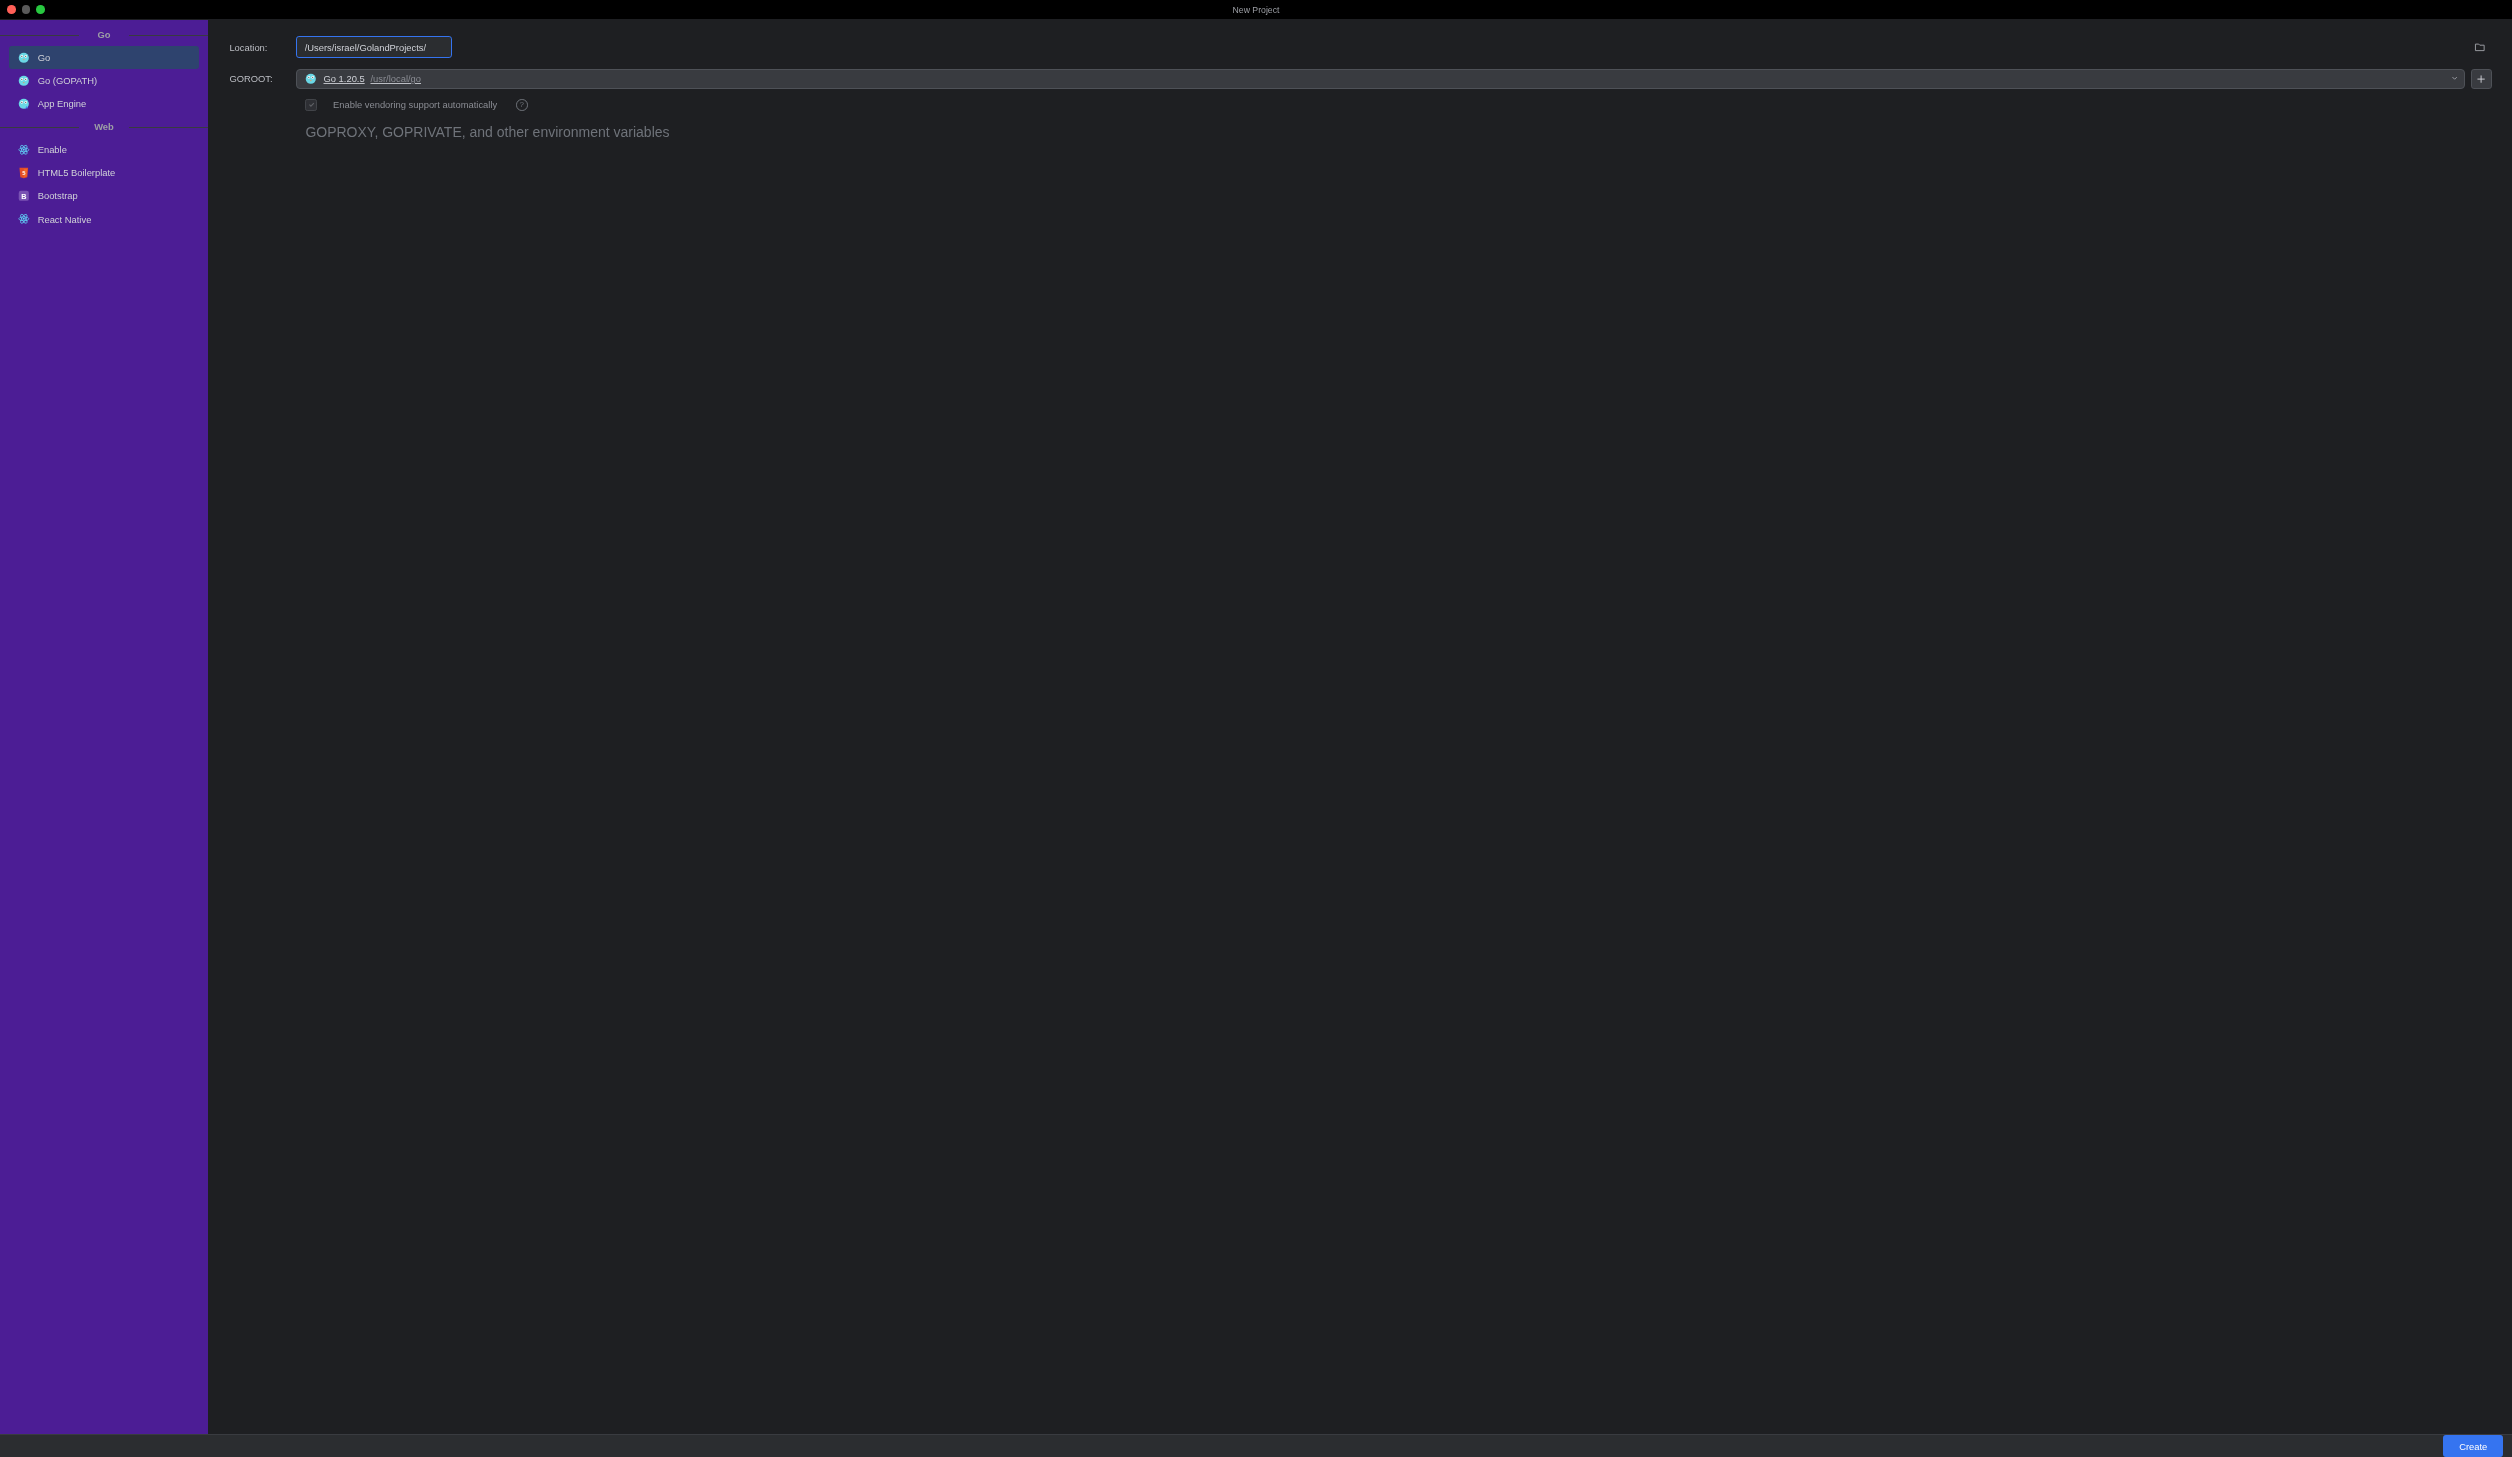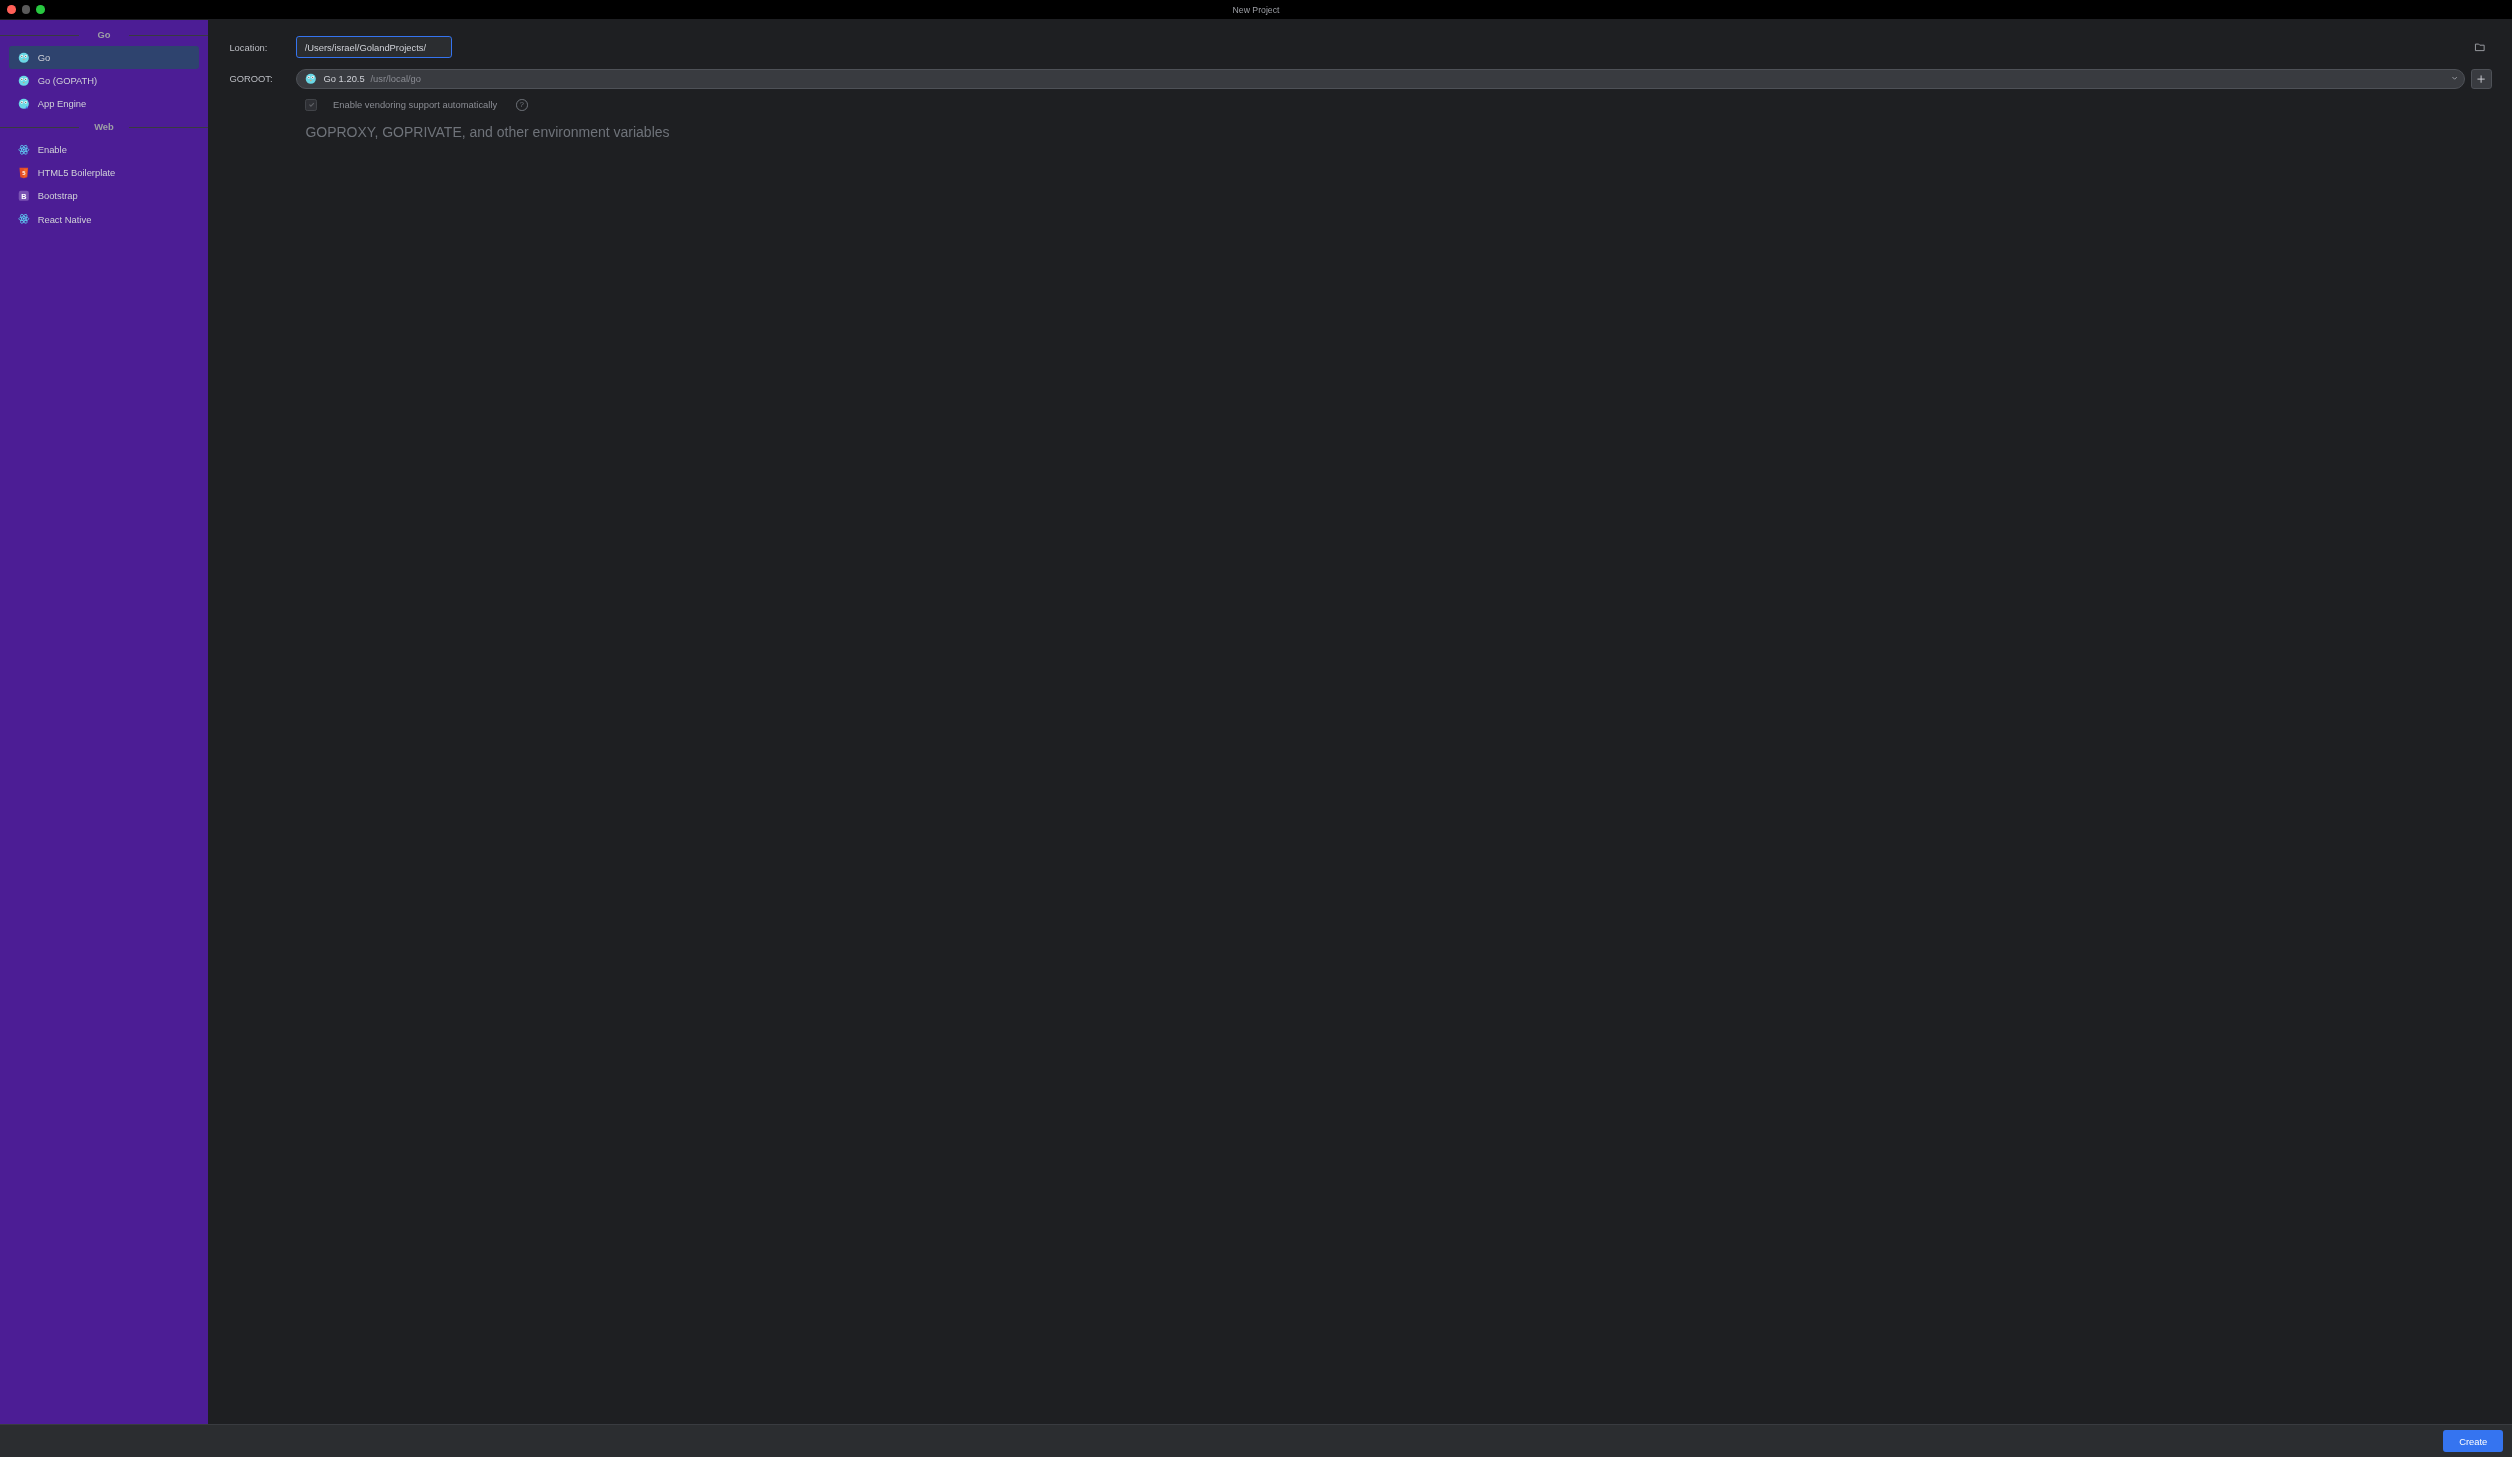--- a/index.html
+++ b/index.html
@@ -164,28 +164,29 @@
       transform: translateY(-50%);
       color: #9d9fa5;
       display: flex;
     }
 
     .select-box {
       flex: 1;
       height: 20.4px;
       background: #393b40;
       border: 0.7px solid #4e5157;
-      border-radius: 10px;
+      border-radius: 4px;
       padding: 0 20.4px 0 7.3px;
       display: flex;
       align-items: center;
       gap: 5.8px;
       cursor: pointer;
       position: relative;
       font-size: 9.4px;
+      text-decoration: underline;
     }
 
     .select-main {
       color: #d0d2d8;
     }
 
     .select-sub {
       color: #8a8c93;
     }
 
@@ -261,21 +262,21 @@
     }
 
     .hint-text {
       margin-left: 76px;
       font-size: 14px;
       color: #6f737a;
       margin-top: 4.4px;
     }
 
     .footer {
-      height: 33px;
+      height: 23px;
       background: #2b2d30;
       border-top: 0.7px solid #393b40;
       display: flex;
       align-items: center;
       justify-content: flex-end;
       padding: 0 8.7px;
     }
 
     .create-btn {
       background: #3574f0;

